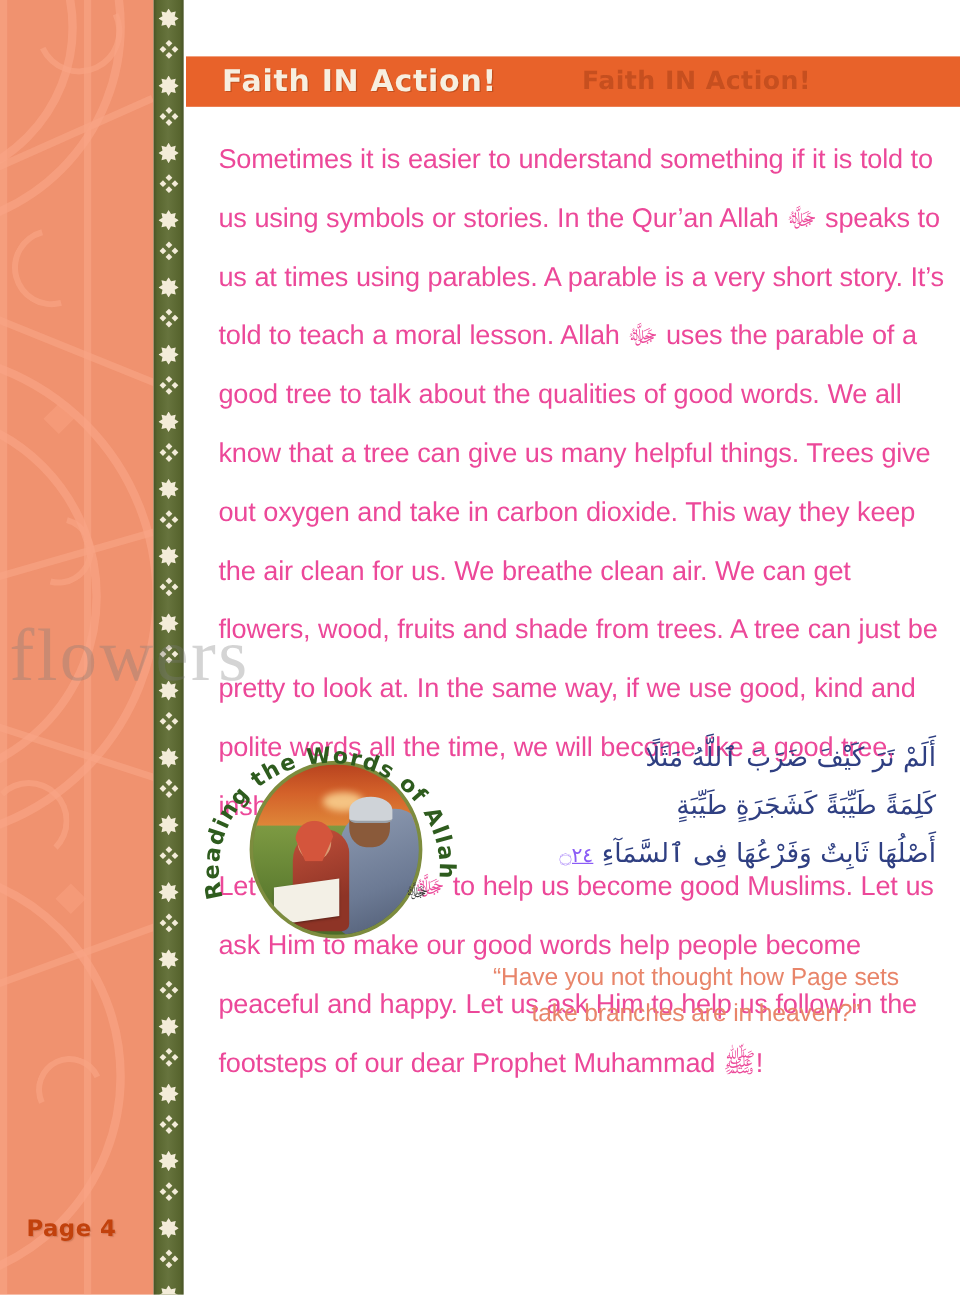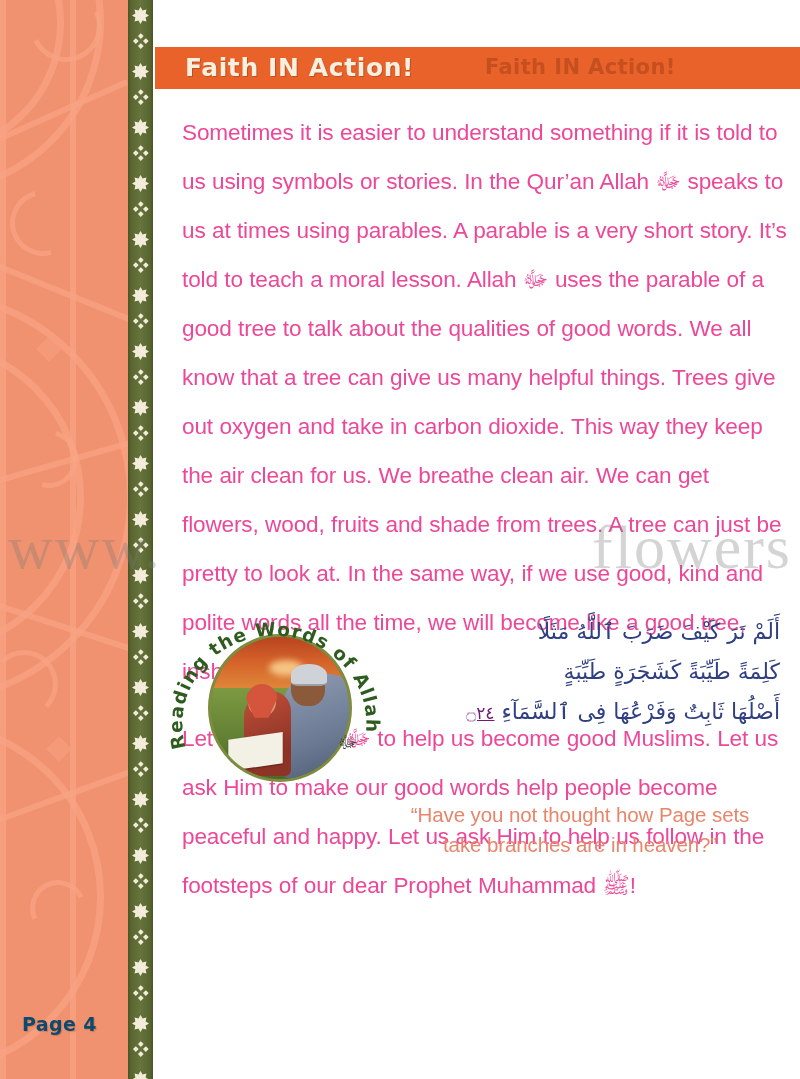--- a/index.html
+++ b/index.html
@@ -270,21 +270,21 @@
     color: #2f3f82;
     font-family: "DejaVu Sans", sans-serif;
     font-size: 22px;
     line-height: 40px;
     letter-spacing: .5px;
   }
   .ayah div { white-space: nowrap; }
   .ayah-mark {
     display: inline-block;
     font-size: 17px;
-    color: #701a75;
+    color: #8b5cf6;
     text-decoration: underline;
   }
 
   
   .translation {
     position: absolute;
     left: 370px; top: 800px;
     width: 420px;
     text-align: center;
     color: #e8856a;
@@ -301,21 +301,21 @@
     color: #2b2b2b;
     font-family: "Liberation Sans", sans-serif;
     font-size: 20.5px;
     letter-spacing: .1px;
   }
 
   
   .page-number {
     position: absolute;
     left: 22px; top: 1013px;
-    color: #0c4a6e;
+    color: #c2410c;
     font-family: "DejaVu Sans", sans-serif;
     font-size: 19px;
     font-weight: bold;
     letter-spacing: .4px;
     text-shadow: 1px 1px 1px rgba(170,90,60,.45);
     text-align: center;
   }
 
   
   .watermark {
@@ -595,17 +595,16 @@
   </div>
 
   <div class="translation">
     <div>“Have you not thought how Page sets</div>
     <div>take branches are in heaven?”</div>
   </div>
 
   <div class="page-number">Page 4</div>
 
   <div class="watermark">
-    <span>www.</span>
     <span>flowers</span>
   </div>
 
 </div>
 
 </body></html>

